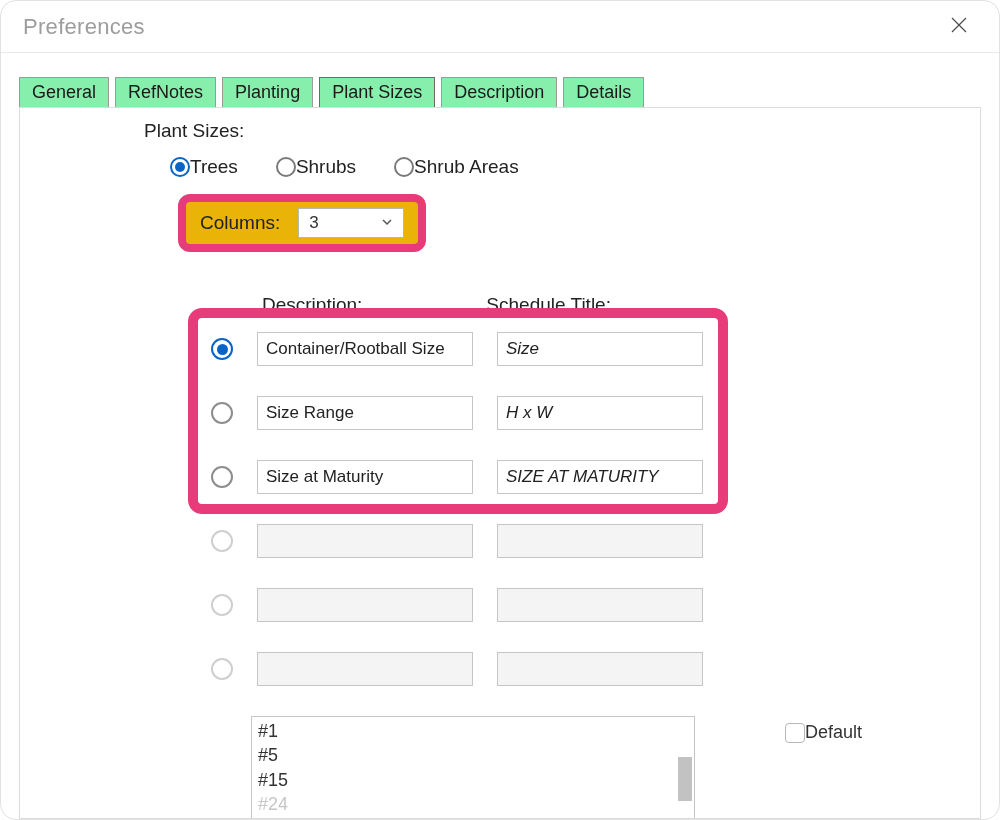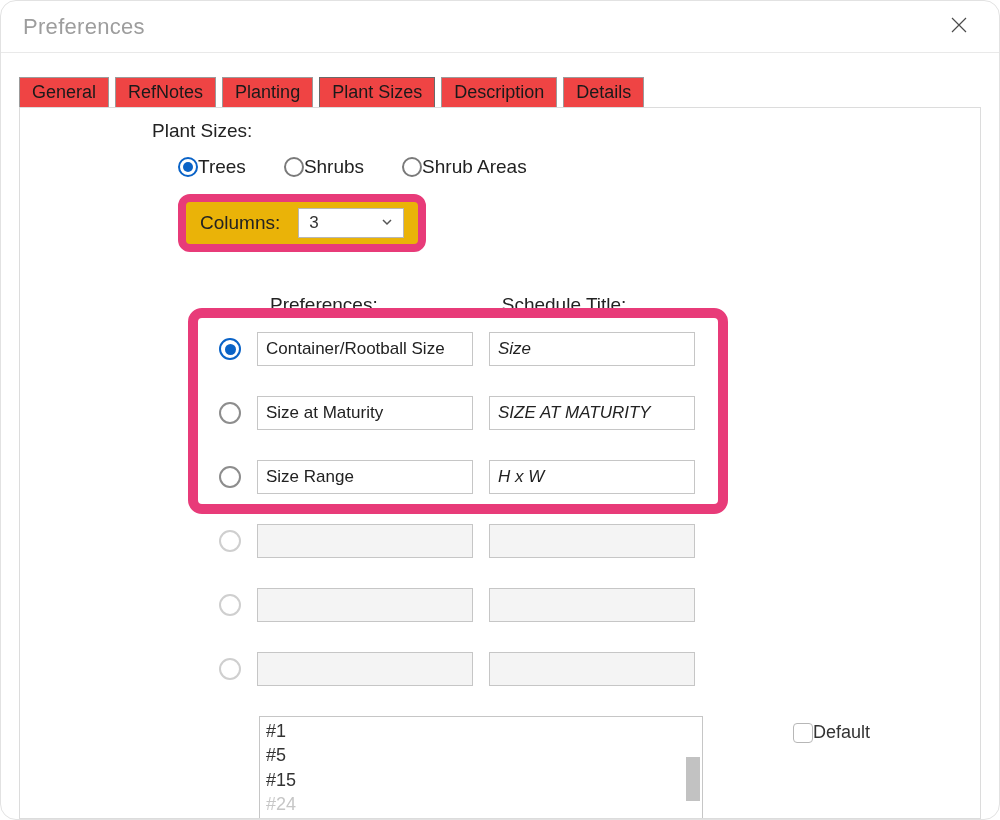--- a/index.html
+++ b/index.html
@@ -41,31 +41,31 @@
   .tabs {
     display: flex;
     gap: 6px;
     padding: 24px 18px 0 18px;
   }
   .tab {
     border: 1px solid #9b9b9b;
     padding: 4px 12px;
     font-size: 18px;
     color: #1a1a1a;
-    background: #ef4444;
+    background: #86efac;
   }
   .tab.active {
     border: 1.8px solid #6a6a6a;
   }
 
   .panel {
     flex: 1;
     margin: -1px 18px 0 18px;
     border: 1px solid #dcdcdc;
-    padding: 10px 10px 10px 18px;
+    padding: 10px 10px 10px 10px;
     overflow: hidden;
     position: relative;
   }
 
   .section-title {
     font-size: 19px;
     color: #222;
     margin-left: 114px;
     margin-top: 2px;
   }
@@ -135,21 +135,21 @@
     z-index: 1;
     pointer-events: none;
   }
 
   .rows-area {
     margin-top: 16px;
     margin-left: 181px;
   }
   .size-row {
     display: flex; align-items: center;
-    gap: 16px;
+    gap: 24px;
     margin-bottom: 30px;
   }
   .size-radio {
     width: 22px; height: 22px;
     border: 2px solid #8d8d8d;
     border-radius: 50%;
     background: #fff;
     display: flex; align-items: center; justify-content: center;
     flex-shrink: 0;
   }
@@ -260,55 +260,55 @@
         <span>3</span>
         <span class="chev">
           <svg viewBox="0 0 12 12">
               <path d="M2 4 L6 8 L10 4"></path>
             </svg>
         </span>
       </div>
     </div>
 
     <div class="headers">
-      <span>Preferences:</span>
+      <span>Description:</span>
       <span>Schedule Title:</span>
     </div>
 
     <div class="highlight-box-2"></div>
 
     <div class="rows-area">
 
       <div class="size-row selected">
         <span class="size-radio"></span>
         <div class="text-input desc-input">
             <span>Container/Rootball Size</span>
           </div>
         <div class="text-input title-input">
             <span>Size</span>
           </div>
       </div>
 
       <div class="size-row">
         <span class="size-radio"></span>
         <div class="text-input desc-input">
+            <span>Size Range</span>
+          </div>
+        <div class="text-input title-input">
+            <span>H x W</span>
+          </div>
+      </div>
+
+      <div class="size-row">
+        <span class="size-radio"></span>
+        <div class="text-input desc-input">
             <span>Size at Maturity</span>
           </div>
         <div class="text-input title-input">
             <span>SIZE AT MATURITY</span>
-          </div>
-      </div>
-
-      <div class="size-row">
-        <span class="size-radio"></span>
-        <div class="text-input desc-input">
-            <span>Size Range</span>
-          </div>
-        <div class="text-input title-input">
-            <span>H x W</span>
           </div>
       </div>
 
       <div class="size-row disabled">
         <span class="size-radio"></span>
         <div class="text-input desc-input disabled">
             <span></span>
           </div>
         <div class="text-input title-input disabled">
             <span></span>

